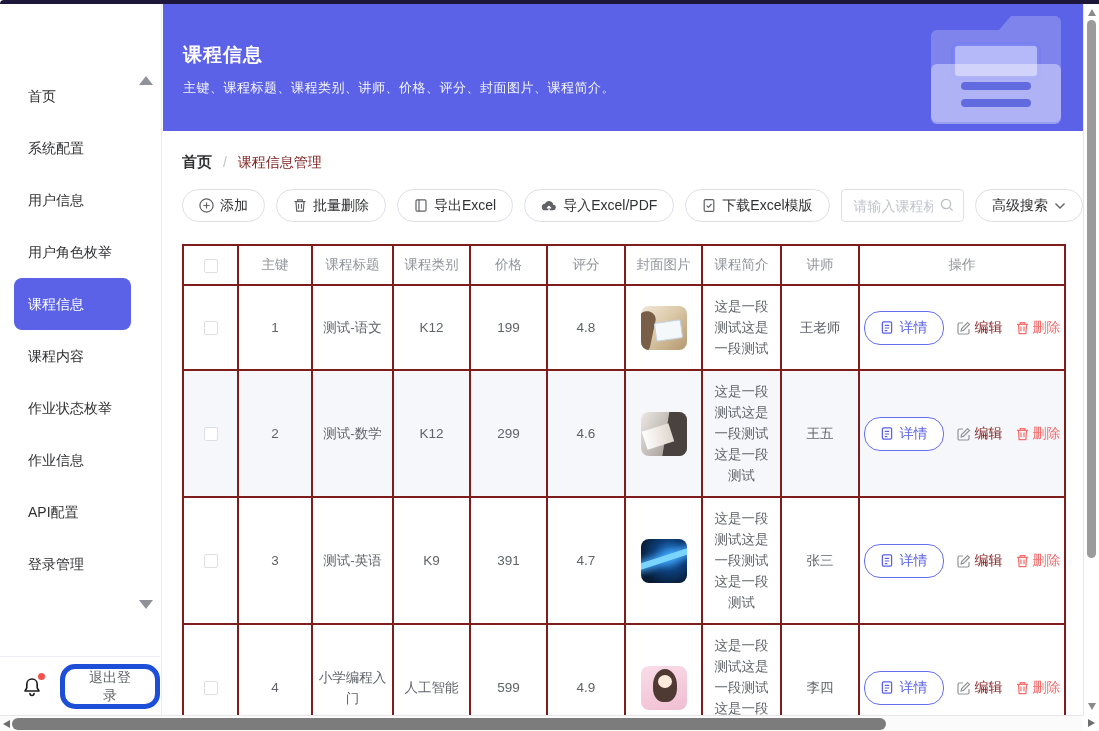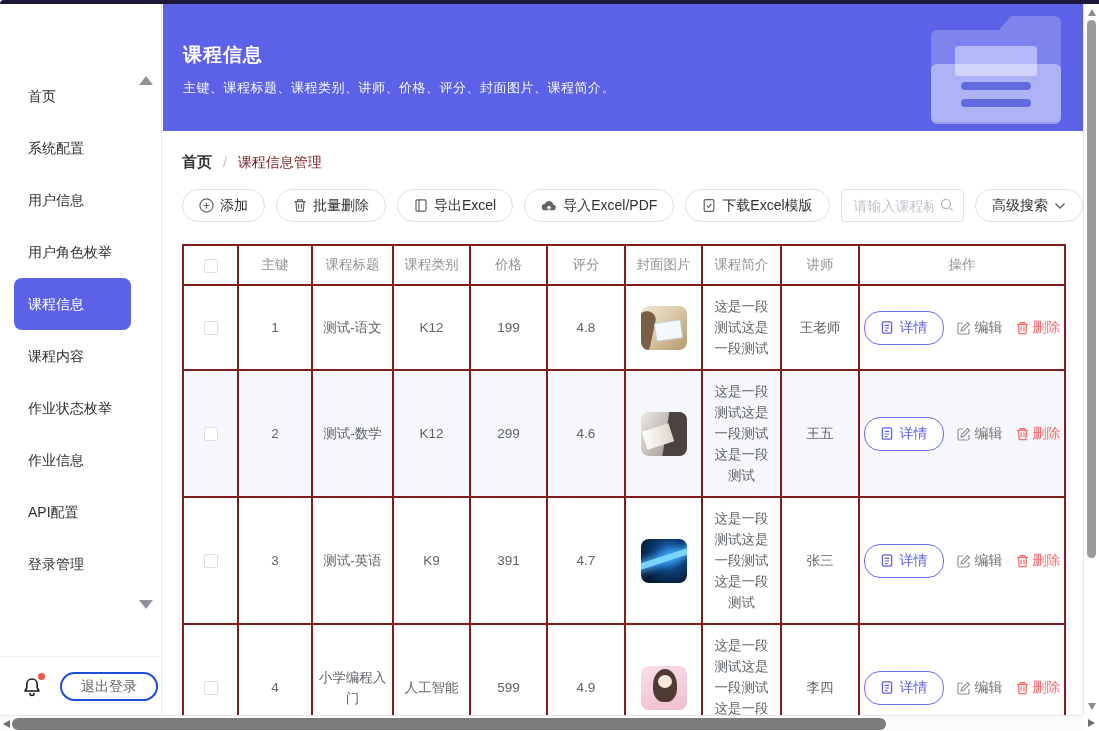--- a/index.html
+++ b/index.html
@@ -21,21 +21,21 @@
   #sidebar-menu { position:absolute; top:66px; left:0; right:0; }
   .side-item { height:52px; line-height:52px; padding-left:28px; font-size:14px;
     color:#303133; cursor:pointer; white-space:nowrap; }
   .side-item.active { margin:0 30px 0 14px; padding-left:14px; background:var(--accent,#5b62e8);
     color:#fff; border-radius:8px; }
   #sidebar-footer { position:absolute; left:0; right:1px; bottom:15px; height:60px;
     border-top:1px solid #ebeef5; background:#fff; display:flex; align-items:center; }
   #bell-wrap { position:relative; margin-left:20px; width:24px; height:24px; }
   #bell-dot { position:absolute; top:-2px; right:-1px; width:7px; height:7px;
     border-radius:50%; background:#f2524e; }
-  #logout-btn { margin-left:16px; height:29px; padding:0 19px; border:2px solid #1d4ed8;
+  #logout-btn { margin-left:16px; height:45px; padding:0 19px; border:5px solid #1d4ed8;
     border-radius:15px; background:#fff; font-size:14px; color:#5f6368; cursor:pointer;
     font-family:inherit; }
 
   
   #main { position:absolute; left:163px; top:4px; right:16px; bottom:0; background:#fff; }
   #banner { position:relative; height:127px; background:var(--accent,#5b62e8);
     color:#fff; padding:38px 0 0 20px; overflow:hidden; }
   #banner h1 { font-size:19px; font-weight:bold; letter-spacing:1px; }
   #banner p { margin-top:11px; font-size:13px; color:rgba(255,255,255,0.95); letter-spacing:0.5px; }
   #banner-folder { position:absolute; right:12px; top:2px; }
@@ -94,21 +94,21 @@
   .cover-business-people::before { left:5px; top:13px; width:14px; height:36px;
     background:#3c4350; transform:rotate(6deg); }
   .cover-business-people::after { right:7px; top:11px; width:17px; height:38px;
     background:#2d333f; transform:rotate(-5deg); }
 
   .actions { display:flex; align-items:center; justify-content:center; gap:13px; white-space:nowrap; }
   .detail-btn { display:inline-flex; align-items:center; gap:6px; height:31px; padding:16px 15px;
     background:#fff; border:1px solid #666ef0; border-radius:16px; color:var(--accent,#5b62e8);
     font-size:14px; cursor:pointer; font-family:inherit; }
   .text-link { display:inline-flex; align-items:center; gap:4px; font-size:14px; cursor:pointer; }
-  .edit-link { color:#737373;text-align:right; }
+  .edit-link { color:#7f1d1d;text-align:right; }
   .delete-link { color:var(--danger,#f56c6c);align-items:center; }
 
   
   #vscroll { position:absolute; top:4px; right:0; width:16px; bottom:16px; background:#fff;
     border-left:1px solid #e7e7e7; z-index:70; }
   #vscroll .arr { position:absolute; left:4px; width:0; height:0;
     border-left:4px solid transparent; border-right:4px solid transparent; }
   #vscroll .arr.up { top:5px; border-bottom:7px solid #8a8a8a; }
   #vscroll .arr.down { bottom:5px; border-top:7px solid #8a8a8a; }
   #vthumb { position:absolute; left:3px; top:16px; width:9px; height:538px;

